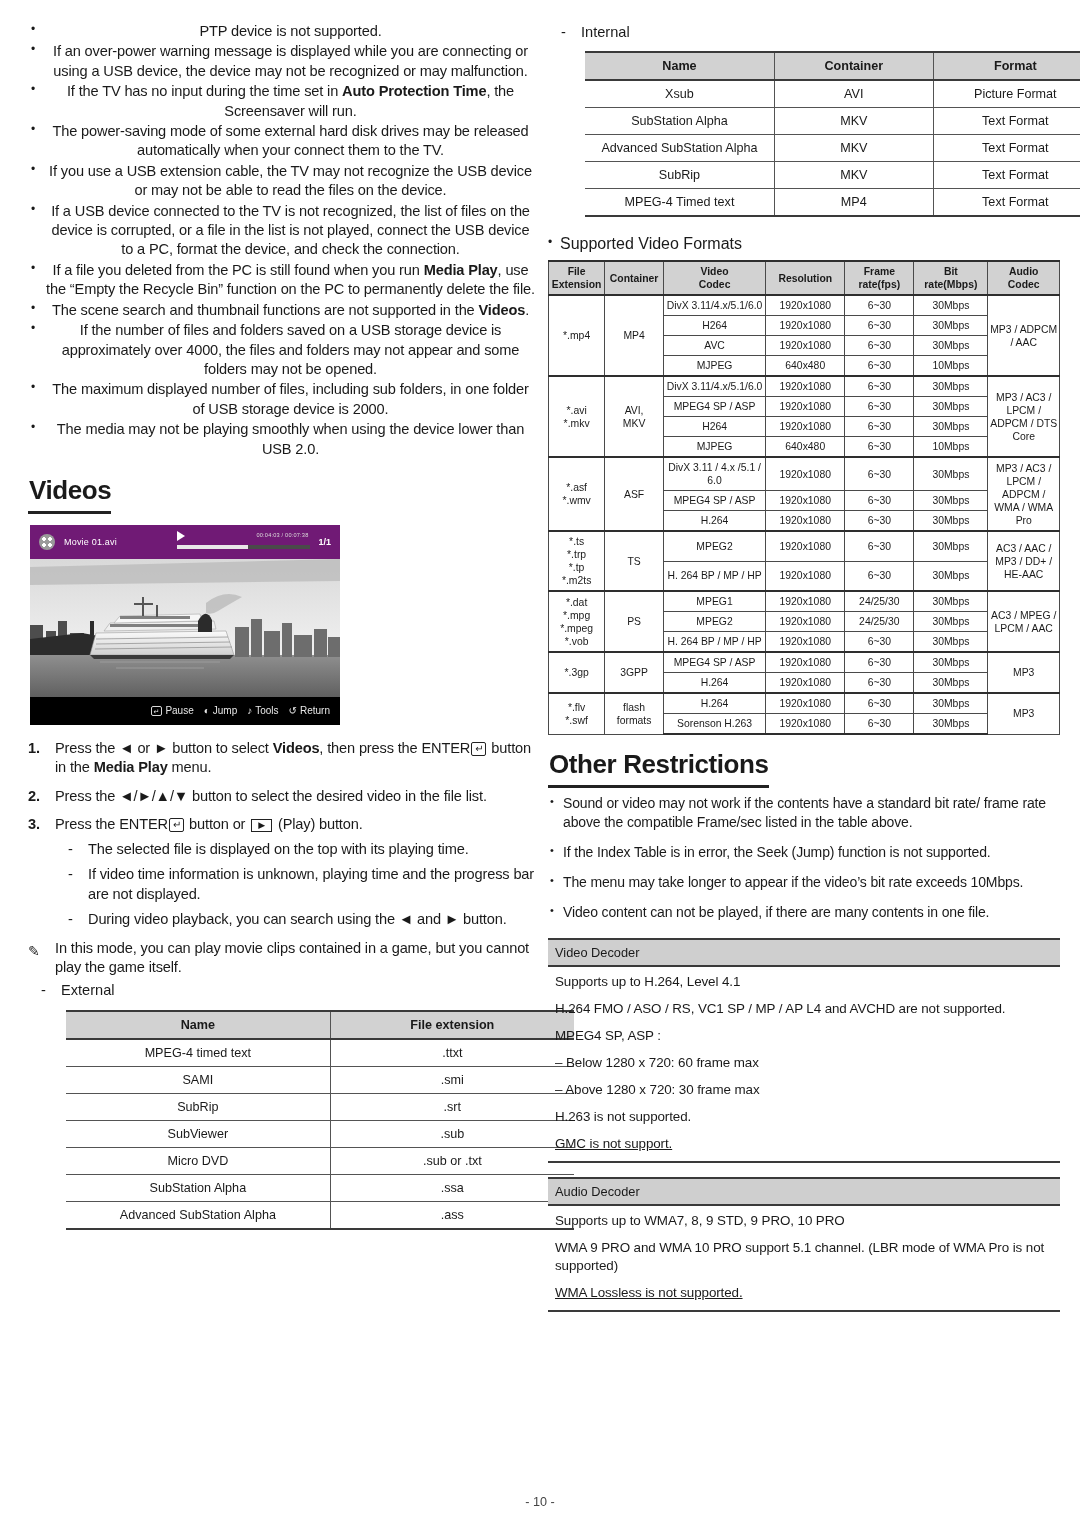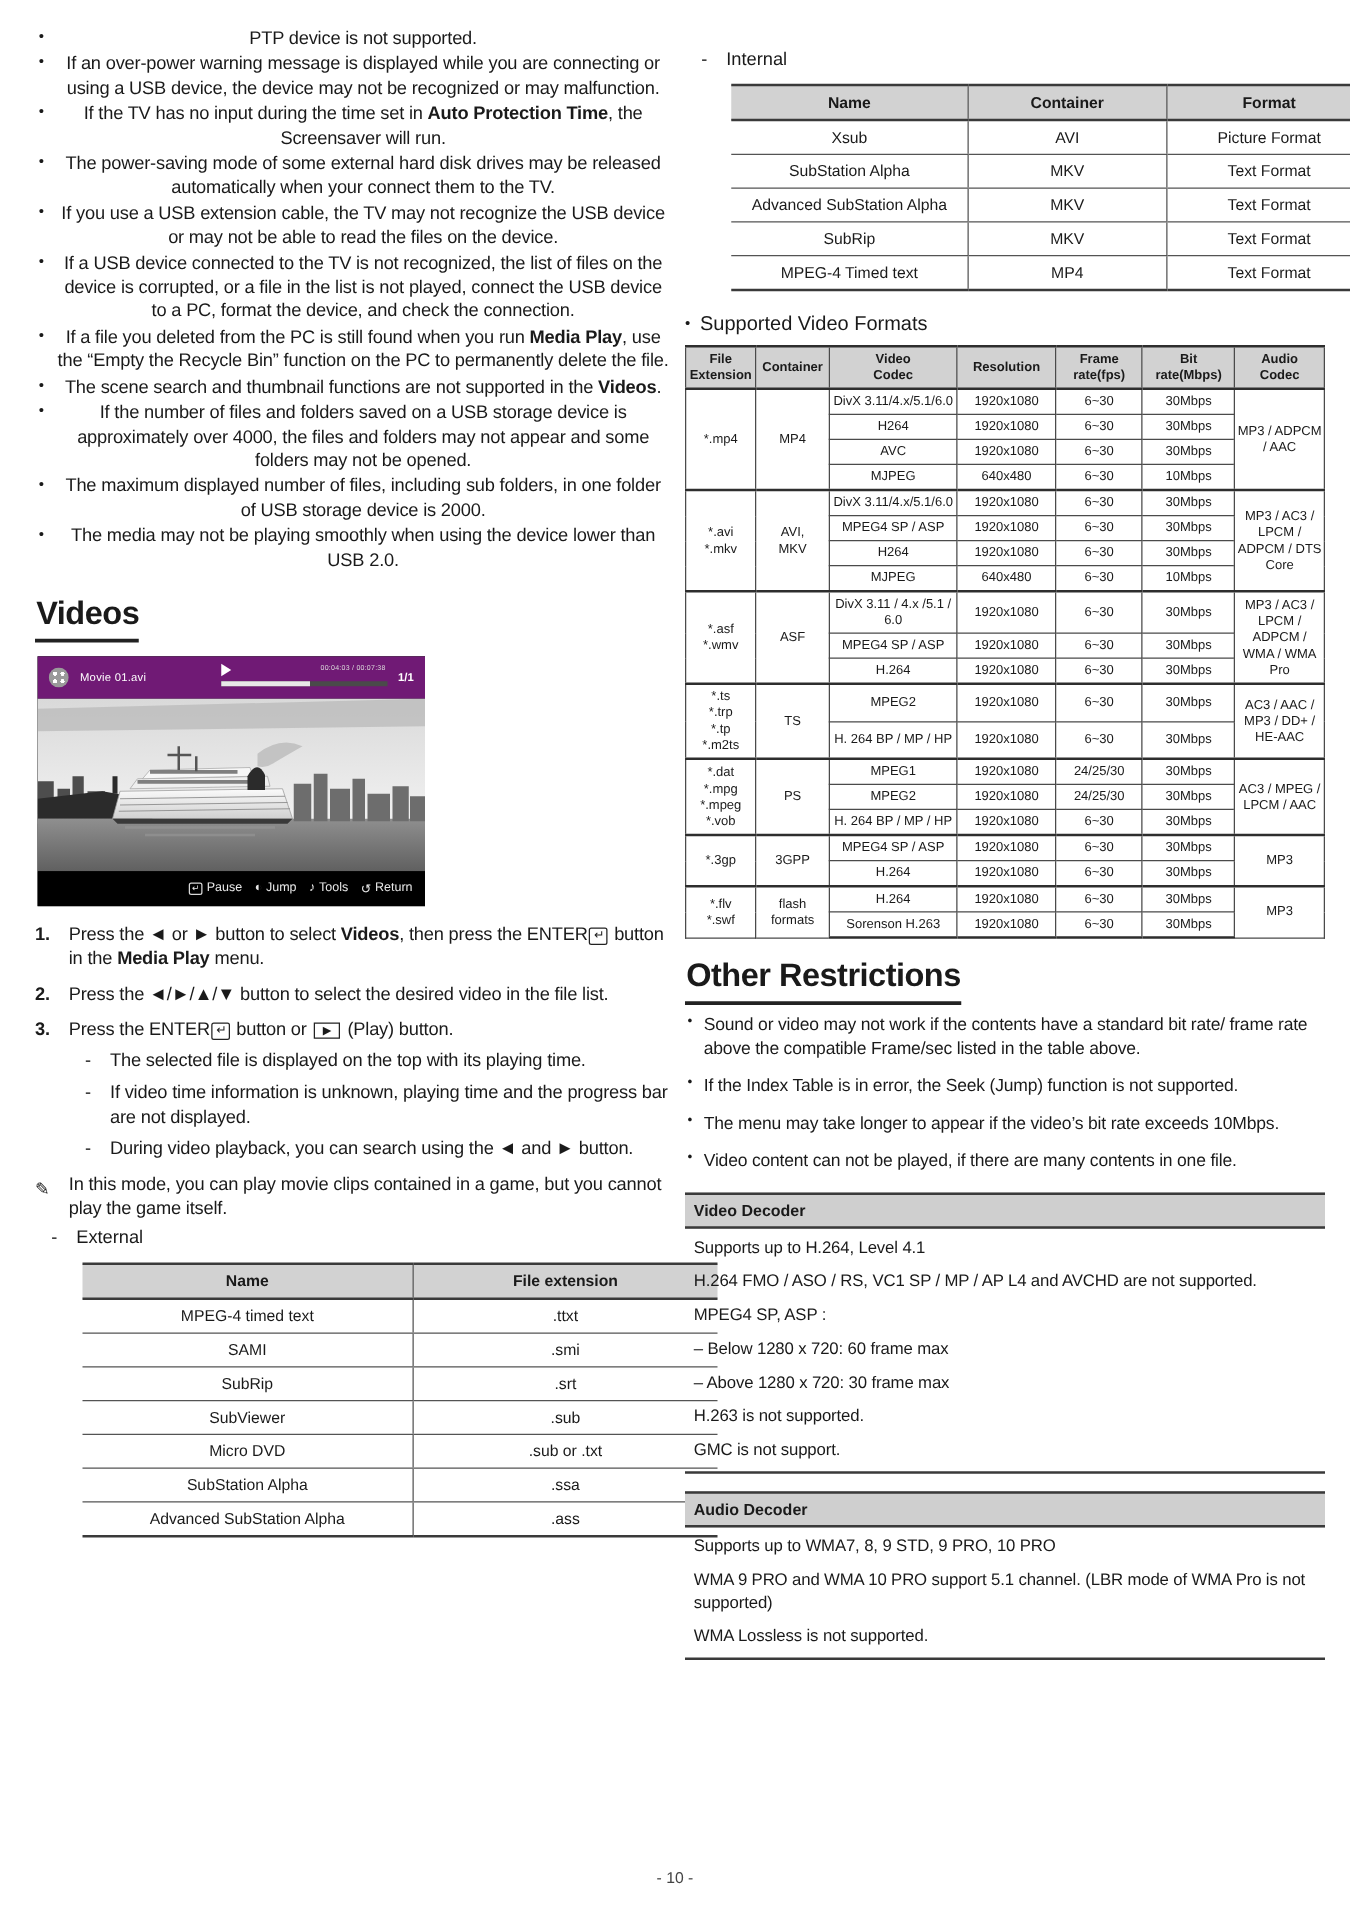--- a/index.html
+++ b/index.html
@@ -151,27 +151,27 @@
   table.vf td {
     padding:3px 1px; text-align:center; line-height:13px;
     border:1.1px solid #4a4a4a;
   }
   table.vf td.grp { border-top:2.2px solid #2e2e2e; }
   table.vf tr.lastrow td { border-bottom:2.2px solid #2e2e2e; }
 
   
   .dec { width:512px; margin-top:16px; }
   .dec-head {
-    background:#cfcfcf; font-weight:bold; font-size:12.8px;
+    background:#cfcfcf; font-weight:normal; font-size:12.8px;
     padding:5px 7px;
     border-top:2.4px solid #3a3a3a; border-bottom:2.4px solid #3a3a3a;
   }
   .dec-body { padding:6px 7px 4px 7px; border-bottom:2.4px solid #3a3a3a; }
   .dec-body p { margin:0 0 9px 0; font-size:13.4px; line-height:18px; letter-spacing:-0.1px;}
-  .dec-body p:last-child { margin-bottom:4px; }
+  .dec-body p:last-child { margin-bottom:4px;text-decoration:underline; }
 
   .ot-list { list-style:none; margin:6px 0 0 0; padding:0; }
   .ot-list > li {
     position:relative; padding-left:15px; margin-bottom:11px;
     font-size:14px; line-height:19px; letter-spacing:-0.15px;
   }
   .ot-list > li:before { content:"•"; position:absolute; left:2px; top:-2px; font-size:11px; line-height:19px;}
 
   .pageno {
     position:absolute; left:0; bottom:18px; width:1080px;
@@ -367,21 +367,21 @@
           <tr>
             <td>Advanced SubStation Alpha</td>
             <td class="vsep">.ass</td>
           </tr>
         </tbody>
       </table>
   </div>
 
   <div class="col-right">
 
-    <div class="sub-dash" style="margin-top:16px">Internal</div>
+    <div class="sub-dash" style="margin-top:0">Internal</div>
     <table class="t tbl-internal" id="int-table">
         <thead>
           <tr>
             <th style="width: 37%;">Name</th>
             <th class="vsep" style="width: 31%;">Container</th>
             <th class="vsep" style="width: 32%;">Format</th>
           </tr>
         </thead>
         <tbody>
           <tr>

